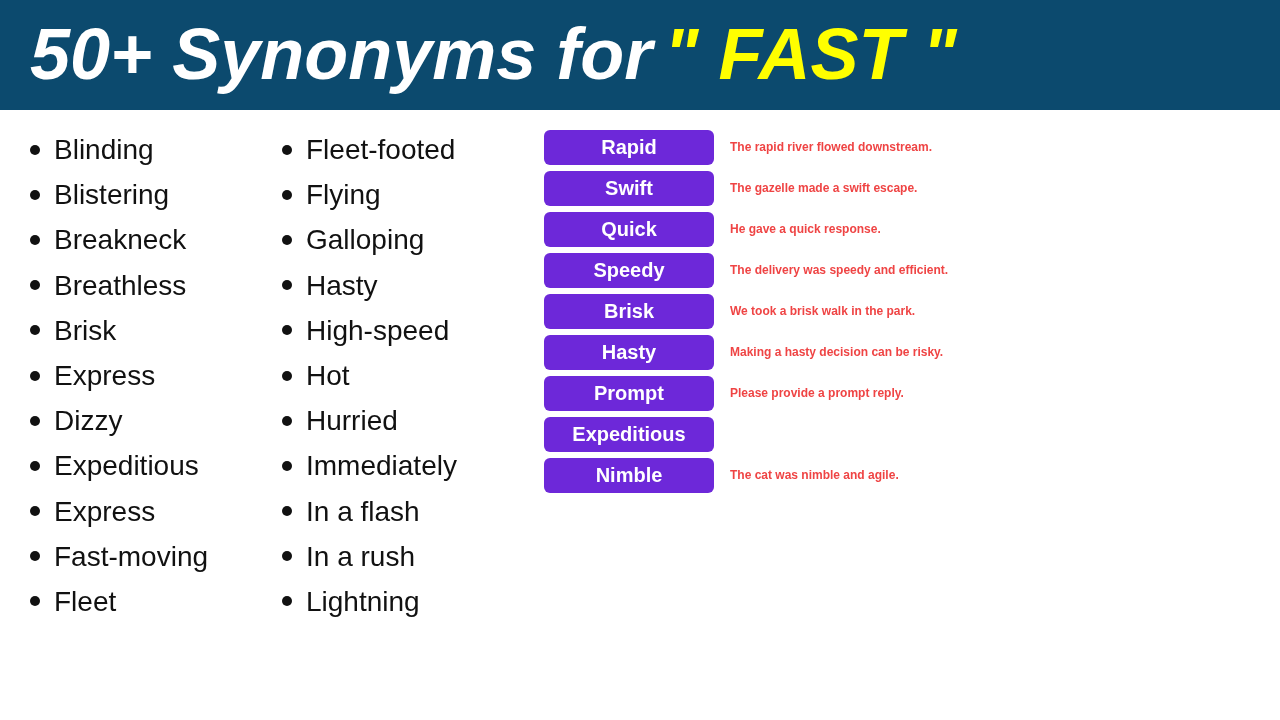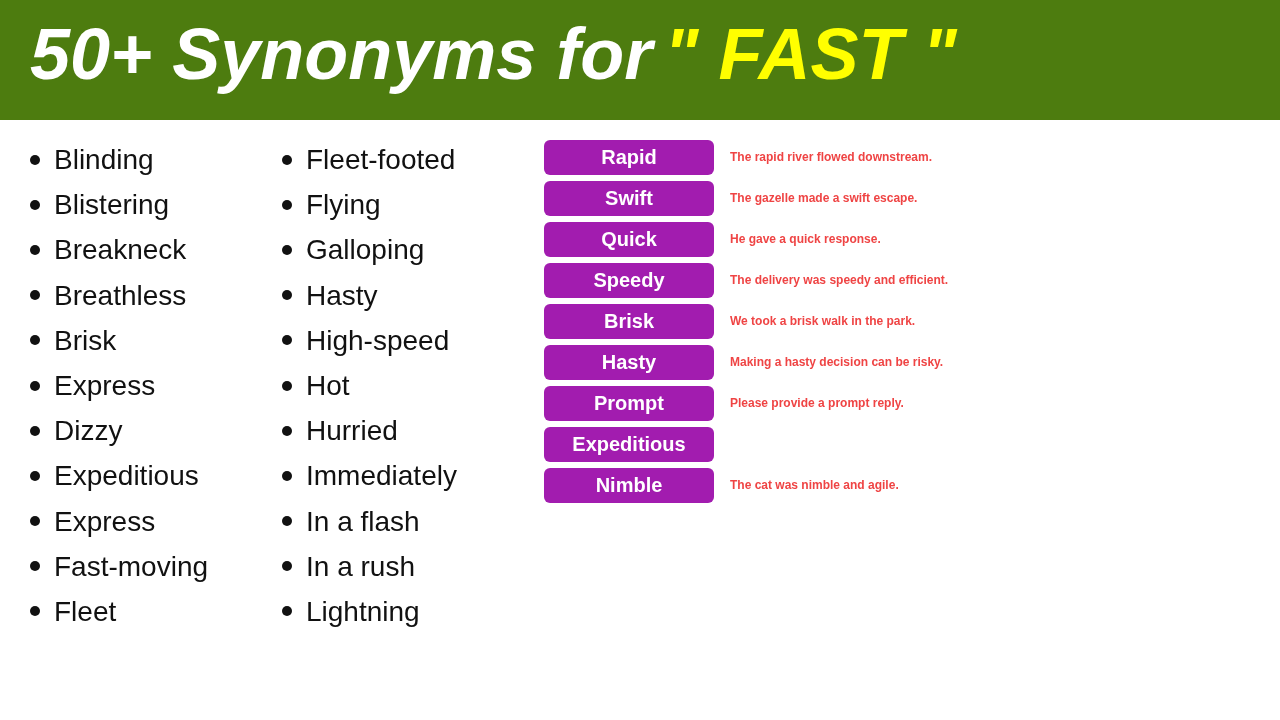--- a/index.html
+++ b/index.html
@@ -6,22 +6,22 @@
     body {
       width: 1280px;
       height: 720px;
       background: #ffffff;
       font-family: Arial, sans-serif;
       overflow: hidden;
     }
 
     
     .header {
-      background: #4d7c0f;
-      padding: 18px 30px 30px 30px;
+      background: #0c4a6e;
+      padding: 18px 30px 20px 30px;
       display: flex;
       align-items: center;
     }
     .header-text-white {
       color: #ffffff;
       font-size: 72px;
       font-weight: 900;
       font-style: italic;
       line-height: 1;
     }
@@ -78,21 +78,21 @@
       padding-left: 10px;
     }
 
     .example-row {
       display: flex;
       align-items: center;
       margin-bottom: 2px;
     }
 
     .example-badge {
-      background: #a21caf;
+      background: #6d28d9;
       color: #ffffff;
       font-weight: 700;
       font-size: 20px;
       border-radius: 6px;
       padding: 6px 0;
       width: 170px;
       text-align: center;
       flex-shrink: 0;
       margin-right: 16px;
     }

